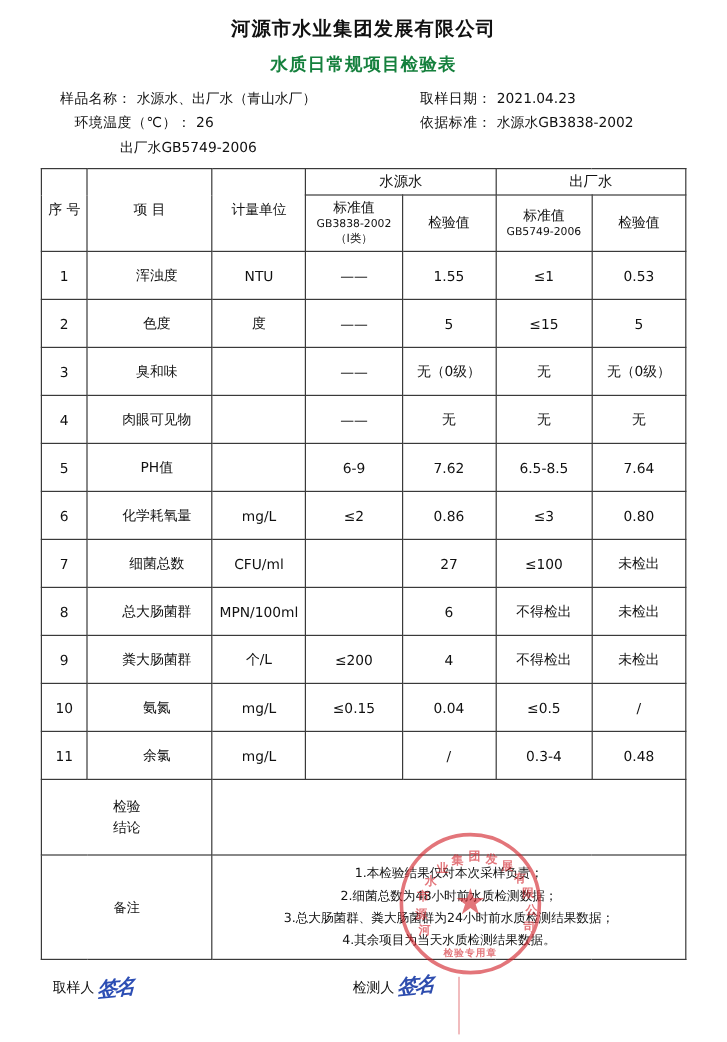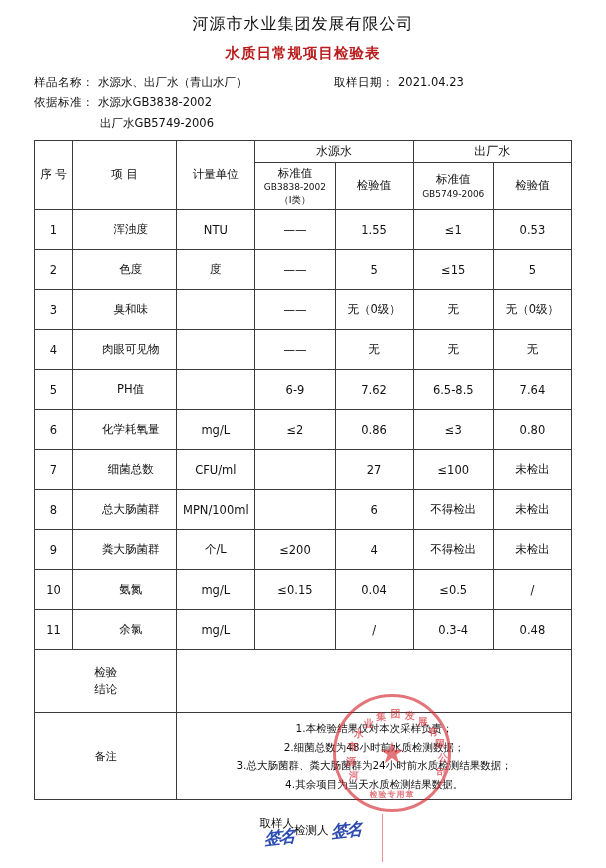--- a/index.html
+++ b/index.html
@@ -18,32 +18,32 @@
   .page {
     position: relative;
     width: 606px;
     height: 868px;
     padding: 0;
     box-sizing: border-box;
   }
   .title {
     text-align: center;
     font-size: 16px;
-    font-weight: normal;
+    font-weight: bold;
     letter-spacing: 1px;
     margin-top: 14px;
     color: #111;
   }
   .subtitle {
     text-align: center;
     font-size: 14.5px;
     font-weight: bold;
     letter-spacing: 1px;
     margin-top: 9px;
-    color: #b91c1c;
+    color: #15803d;
   }
   .meta {
     margin: 12px 34px 0 34px;
     font-size: 11.5px;
     color: #111;
   }
   .meta-row {
     display: flex;
     align-items: baseline;
     margin-bottom: 6px;
@@ -55,20 +55,21 @@
     align-items: baseline;
   }
   .meta-right {
     flex: 1;
     display: flex;
     align-items: flex-start;
   }
   .meta-label {
     white-space: nowrap;
     letter-spacing: 0.5px;
+    margin-left: 16px;
   }
   .meta-value {
     white-space: nowrap;
     margin-left: 4px;
   }
   .meta-indent {
     margin-left: 28px;
   }
   table.sheet {
     border-collapse: collapse;
@@ -126,22 +127,22 @@
     line-height: 1.75;
     padding: 6px 0 6px 8px;
   }
   .sign-row {
     margin: 16px 44px 0 44px;
     display: flex;
     font-size: 11.5px;
     color: #111;
     position: relative;
   }
-  .sign-left { width: 250px; display: flex; align-items: flex-end; flex-direction: column; }
-  .sign-right { flex: 1; display: flex; align-items: center; }
+  .sign-left { width: 250px; display: flex; align-items: flex-end; }
+  .sign-right { flex: 1; display: flex; align-items: flex-start; }
   .sign-label { white-space: nowrap; }
   .sign-ink {
     font-family: "DejaVu Serif", "Liberation Serif", serif;
     color: #1b3fae;
     font-size: 17px;
     font-style: italic;
     font-weight: bold;
     margin-left: 2px;
     transform: rotate(-6deg) skewX(-8deg);
     letter-spacing: -2px;
@@ -217,20 +218,24 @@
       <div class="meta-left">
         <span class="meta-label">样品名称：</span>
         <span class="meta-value">水源水、出厂水（青山水厂）</span>
       </div>
       <div class="meta-right">
         <span class="meta-label">取样日期：</span>
         <span class="meta-value">2021.04.23</span>
       </div>
     </div>
     <div class="meta-row">
+      <div class="meta-left">
+        <span class="meta-label meta-indent">环境温度（℃）：</span>
+        <span class="meta-value">26</span>
+      </div>
       <div class="meta-right">
         <span class="meta-label">依据标准：</span>
         <span class="meta-value">水源水GB3838-2002</span>
       </div>
     </div>
     <div class="meta-row">
       <div class="meta-right" style="padding-left:62px;">
         <span class="meta-value">出厂水GB5749-2006</span>
       </div>
     </div>

